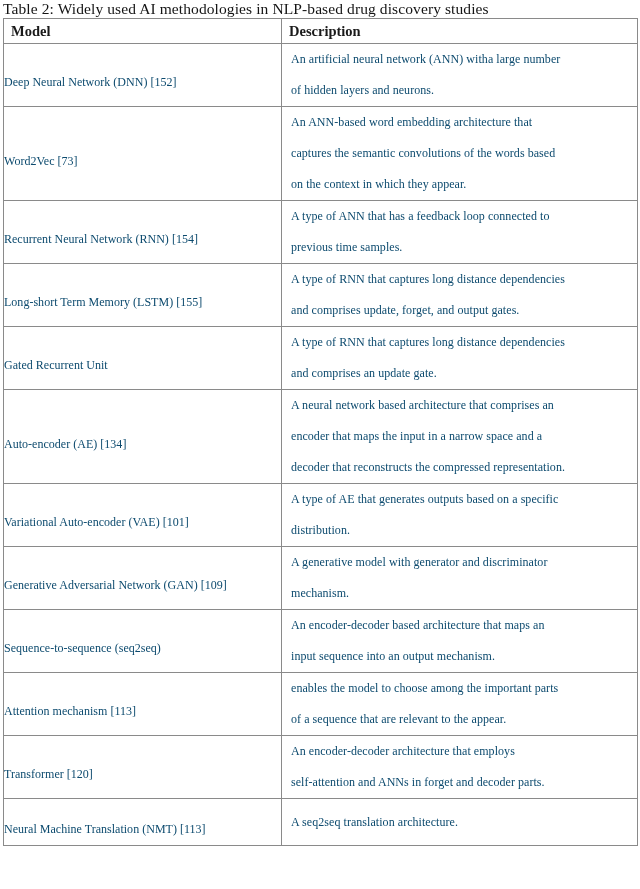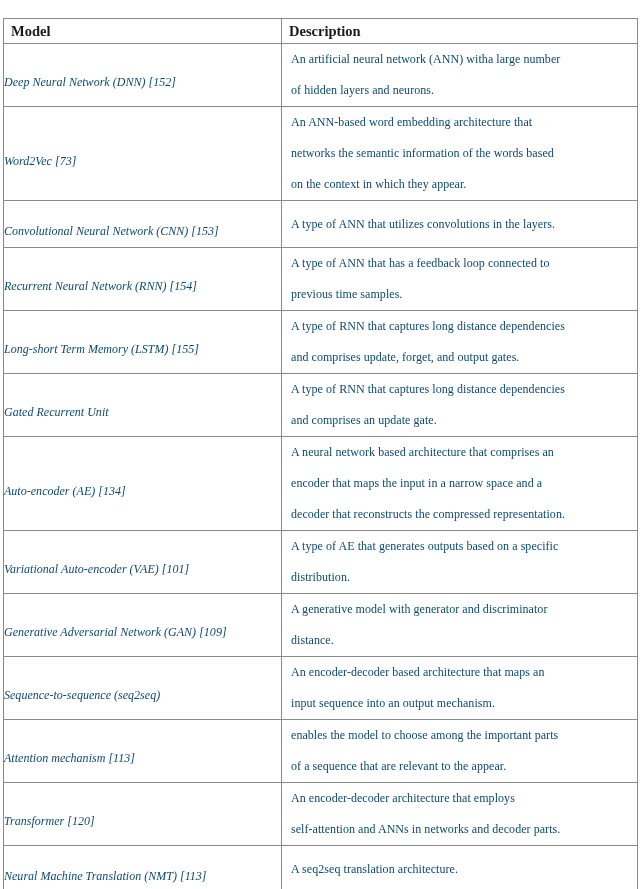--- a/index.html
+++ b/index.html
@@ -48,21 +48,21 @@
   col.c-model { width: 278px; }
   col.c-desc  { width: 356px; }
 
   th.hd {
     font-size: 14.5px;
     font-weight: bold;
     height: 24px;
     line-height: 24px;
   }
   th.hd .pad { padding-left: 7px; }
-  td.model .pad { padding-left: 7px; font-style: italic; }
+  td.model .pad { padding-left: 7px; }
   td.desc  .pad { padding-left: 9px; }
 
   td.model, td.desc {
     font-size: 12px;
     color: #0c4a6e;
   }
   .lines {
     display: block;
   }
   .ln {
@@ -72,20 +72,21 @@
     white-space: nowrap;
     letter-spacing: 0.05px;
   }
   td.model .ln { letter-spacing: 0.02px; }
 </style>
 </head>
 <body>
 
 <div class="page">
 
+  <div class="caption">Table 2: Widely used AI methodologies in NLP-based drug discovery studies</div>
 
   <table class="tbl">
     <colgroup>
       <col class="c-model">
       <col class="c-desc">
     </colgroup>
     <thead>
       <tr>
         <th class="hd">
           <span class="pad">Model</span>
@@ -103,30 +104,22 @@
               <span class="ln">An artificial neural network (ANN) witha large number</span>
               <span class="ln">of hidden layers and neurons.</span>
             </span>
           </td>
         </tr>
         <tr>
           <td class="model"><span class="pad"><span class="ln">Word2Vec [73]</span></span></td>
           <td class="desc">
             <span class="pad lines">
               <span class="ln">An ANN-based word embedding architecture that</span>
-              <span class="ln">networks the semantic information of the words based</span>
+              <span class="ln">captures the semantic convolutions of the words based</span>
               <span class="ln">on the context in which they appear.</span>
-            </span>
-          </td>
-        </tr>
-        <tr>
-          <td class="model"><span class="pad"><span class="ln">Convolutional Neural Network (CNN) [153]</span></span></td>
-          <td class="desc">
-            <span class="pad lines">
-              <span class="ln">A type of ANN that utilizes convolutions in the layers.</span>
             </span>
           </td>
         </tr>
         <tr>
           <td class="model"><span class="pad"><span class="ln">Recurrent Neural Network (RNN) [154]</span></span></td>
           <td class="desc">
             <span class="pad lines">
               <span class="ln">A type of ANN that has a feedback loop connected to</span>
               <span class="ln">previous time samples.</span>
             </span>
@@ -167,21 +160,21 @@
               <span class="ln">A type of AE that generates outputs based on a specific</span>
               <span class="ln">distribution.</span>
             </span>
           </td>
         </tr>
         <tr>
           <td class="model"><span class="pad"><span class="ln">Generative Adversarial Network (GAN) [109]</span></span></td>
           <td class="desc">
             <span class="pad lines">
               <span class="ln">A generative model with generator and discriminator</span>
-              <span class="ln">distance.</span>
+              <span class="ln">mechanism.</span>
             </span>
           </td>
         </tr>
         <tr>
           <td class="model"><span class="pad"><span class="ln">Sequence-to-sequence (seq2seq)</span></span></td>
           <td class="desc">
             <span class="pad lines">
               <span class="ln">An encoder-decoder based architecture that maps an</span>
               <span class="ln">input sequence into an output mechanism.</span>
             </span>
@@ -194,21 +187,21 @@
               <span class="ln">enables the model to choose among the important parts</span>
               <span class="ln">of a sequence that are relevant to the appear.</span>
             </span>
           </td>
         </tr>
         <tr>
           <td class="model"><span class="pad"><span class="ln">Transformer [120]</span></span></td>
           <td class="desc">
             <span class="pad lines">
               <span class="ln">An encoder-decoder architecture that employs</span>
-              <span class="ln">self-attention and ANNs in networks and decoder parts.</span>
+              <span class="ln">self-attention and ANNs in forget and decoder parts.</span>
             </span>
           </td>
         </tr>
         <tr>
           <td class="model"><span class="pad"><span class="ln">Neural Machine Translation (NMT) [113]</span></span></td>
           <td class="desc">
             <span class="pad lines">
               <span class="ln">A seq2seq translation architecture.</span>
             </span>
           </td>

